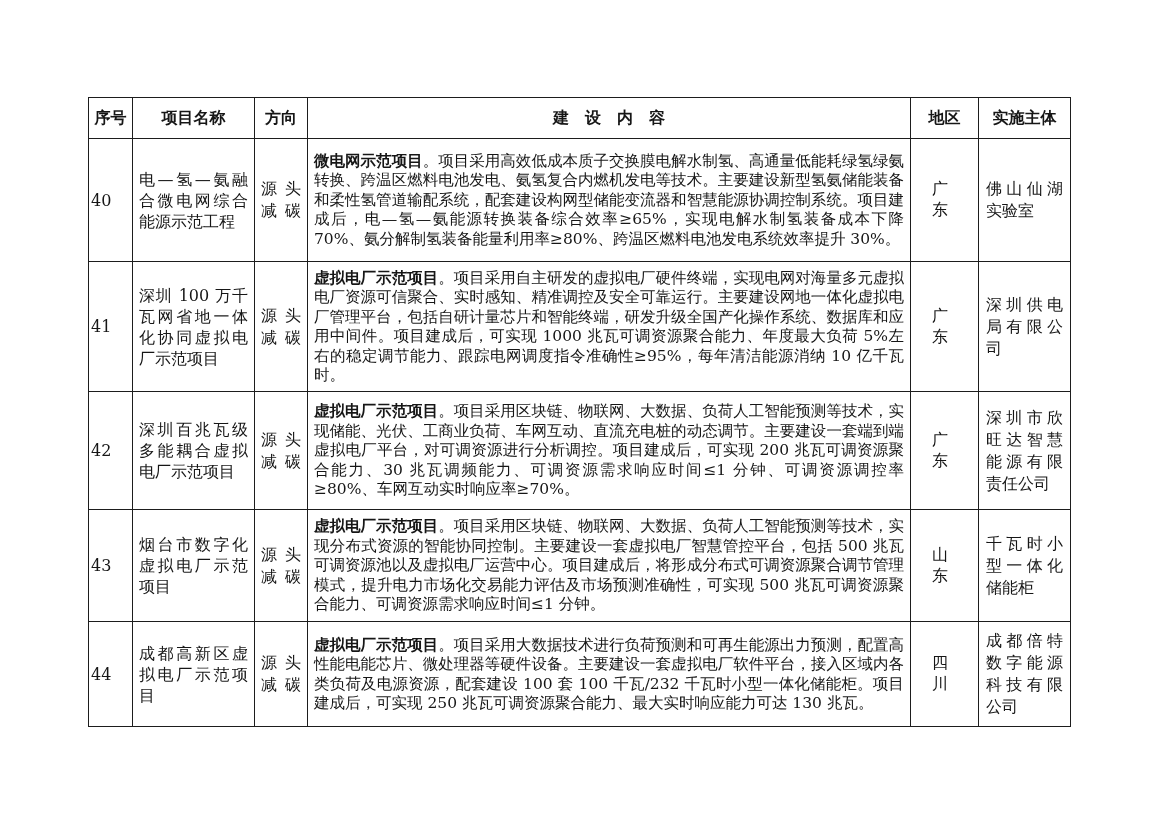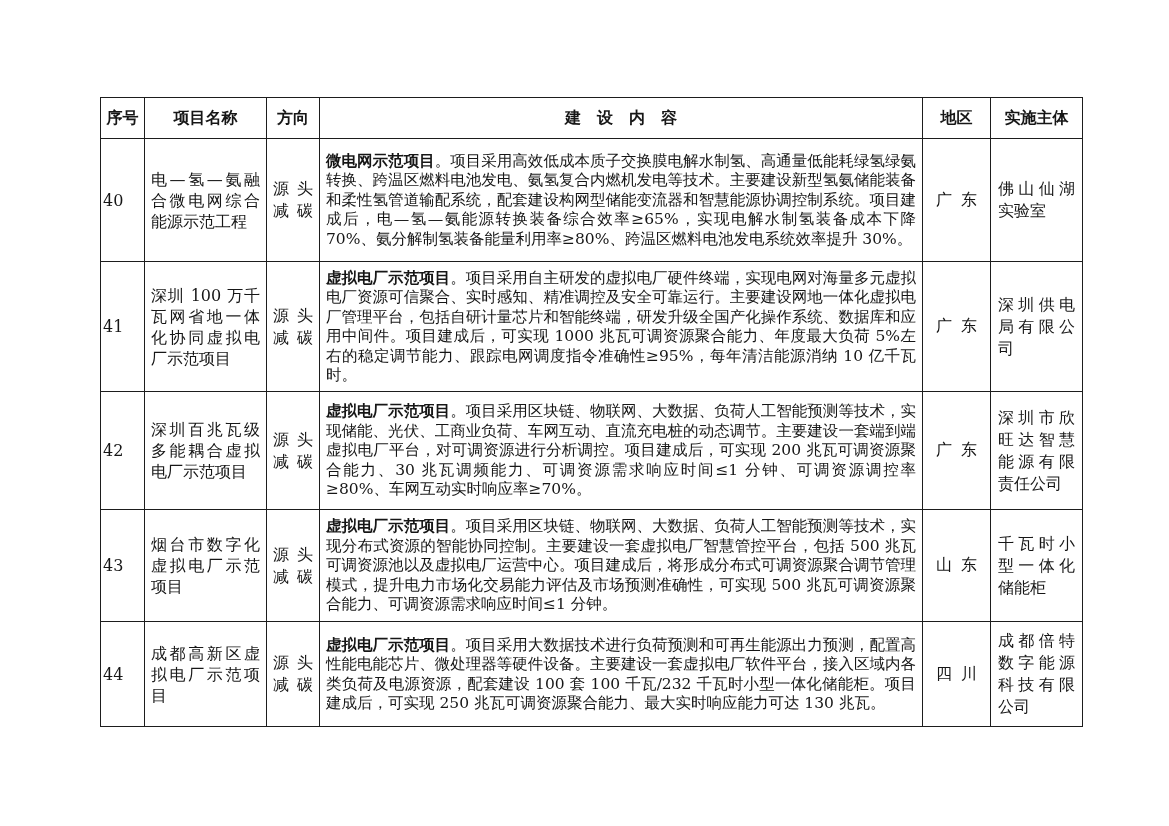--- a/index.html
+++ b/index.html
@@ -7,21 +7,21 @@
   body {
     width: 1169px; height: 826px;
     background: #ffffff;
     position: relative;
     overflow: hidden;
     font-family: "DejaVu Serif", "Liberation Serif", serif;
     color: #161616;
   }
   table.doc-table {
     position: absolute;
-    left: 100px; top: 97px;
+    left: 88px; top: 97px;
     border-collapse: collapse;
     table-layout: fixed;
     width: 982px;
   }
   col.w-no      { width: 44px; }
   col.w-name    { width: 122px; }
   col.w-dir     { width: 53px; }
   col.w-content { width: 603px; }
   col.w-region  { width: 68px; }
   col.w-entity  { width: 92px; }
@@ -67,21 +67,21 @@
   td.c-content {
     font-size: 15.5px;
     line-height: 19.5px;
     text-align: justify;
     padding: 3px 6px;
   }
   td.c-region {
     font-size: 16px;
     text-align: justify;
     text-align-last: justify;
-    padding: 2px 13px;
+    padding: 2px 21px;
   }
   td.c-entity {
     font-size: 16px;
     line-height: 22px;
     text-align: justify;
     padding: 8px 7px;
   }
   .lead { font-weight: bold; }
 </style>
 </head>

